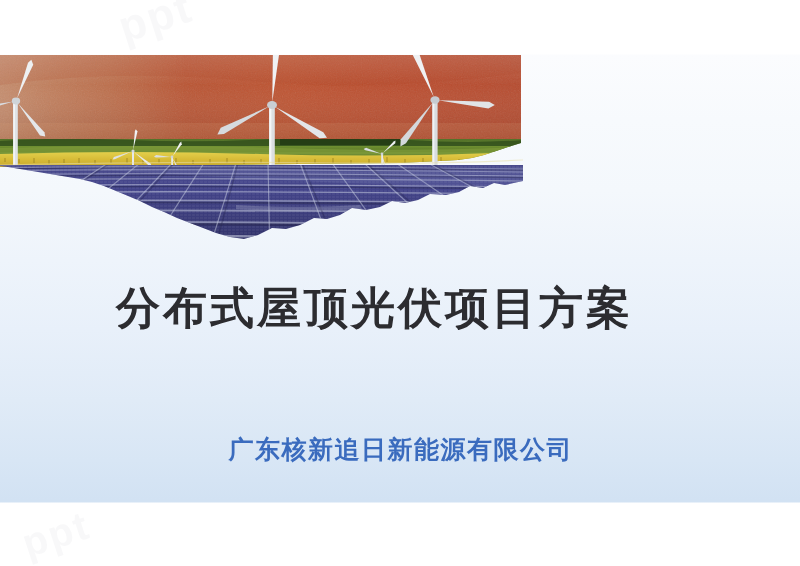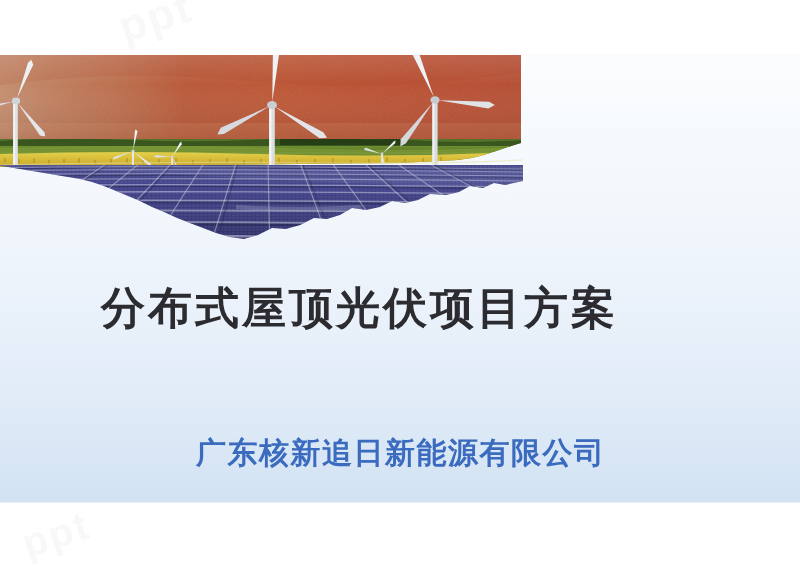--- a/index.html
+++ b/index.html
@@ -70,20 +70,21 @@
 
   .hero-svg { display: block; width: 523px; height: 205px; }
 
   
   .title-block {
     position: absolute;
     left: 0;
     top: 283px;
     width: 716px;
     text-align: center;
+    padding-left: 15px;
   }
   .main-title {
     margin: 0;
     font-family: "DejaVu Sans", "Liberation Sans", sans-serif;
     font-size: 44px;
     font-weight: bold;
     line-height: 1.12;
     color: #2c2c30;
     letter-spacing: 3px;
     text-indent: 3px;
@@ -92,21 +93,21 @@
   .subtitle-block {
     position: absolute;
     left: 0;
     top: 435px;
     width: 800px;
     text-align: center;
   }
   .sub-title {
     margin: 0;
     font-family: "DejaVu Sans", "Liberation Sans", sans-serif;
-    font-size: 30px;
+    font-size: 25px;
     font-weight: bold;
     line-height: 1.2;
     color: #3a6bbe;
     letter-spacing: 1.5px;
     text-indent: 1.5px;
   }
 </style>
 </head>
 <body>
 

